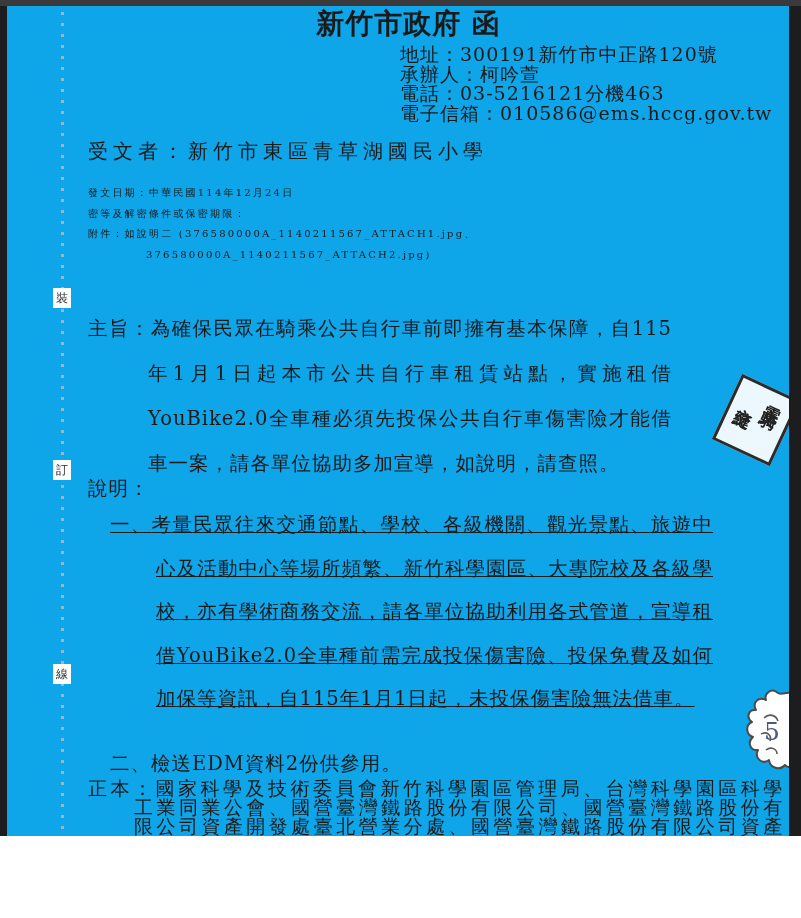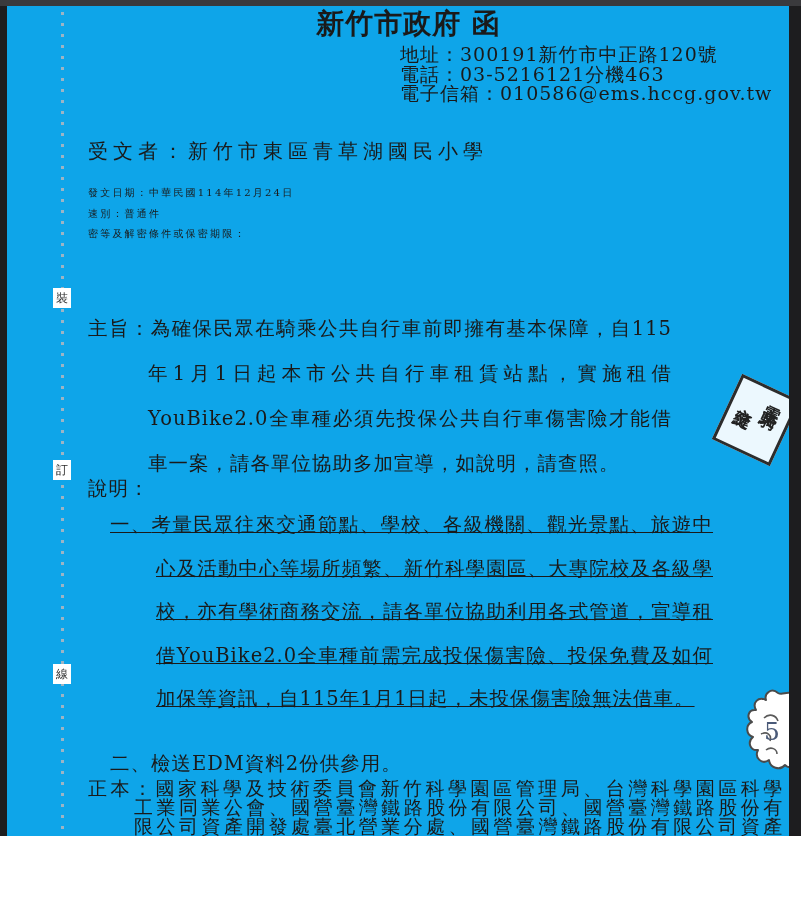--- a/index.html
+++ b/index.html
@@ -60,30 +60,31 @@
 <body>
 
 <div class="viewer">
 
   <div>
 
     <div class="doc-title">新竹市政府 函</div>
 
     <div class="contact-block">
       <div>地址：300191新竹市中正路120號</div>
+      <div>承辦人：柯吟萱</div>
       <div>電話：03-5216121分機463</div>
       <div>電子信箱：010586@ems.hccg.gov.tw</div>
     </div>
 
     <div class="recipient-line">受文者：新竹市東區青草湖國民小學</div>
 
     <div class="meta-block">
       <div class="meta-line">發文日期：中華民國114年12月24日</div>
-      <div class="meta-line">速別：普通件</div>
       <div class="meta-line">密等及解密條件或保密期限：</div>
+      <div class="meta-line">附件：如說明二 (376580000A_1140211567_ATTACH1.jpg、376580000A_1140211567_ATTACH2.jpg)</div>
     </div>
 
     <div class="subject-block">
       <span class="hang-subject"><span>主旨：</span><span>為確保民眾在騎乘公共自行車前即擁有基本保障，自115年1月1日起本市公共自行車租賃站點，實施租借YouBike2.0全車種必須先投保公共自行車傷害險才能借車一案，請各單位協助多加宣導，如說明，請查照。</span></span>
     </div>
 
     <div class="explain-label">說明：</div>
 
     <div class="list-item item-1">
       <span>一、</span><span>考量民眾往來交通節點、學校、各級機關、觀光景點、旅遊中心及活動中心等場所頻繁、新竹科學園區、大專院校及各級學校，亦有學術商務交流，請各單位協助利用各式管道，宣導租借YouBike2.0全車種前需完成投保傷害險、投保免費及如何加保等資訊，自115年1月1日起，未投保傷害險無法借車。</span>

